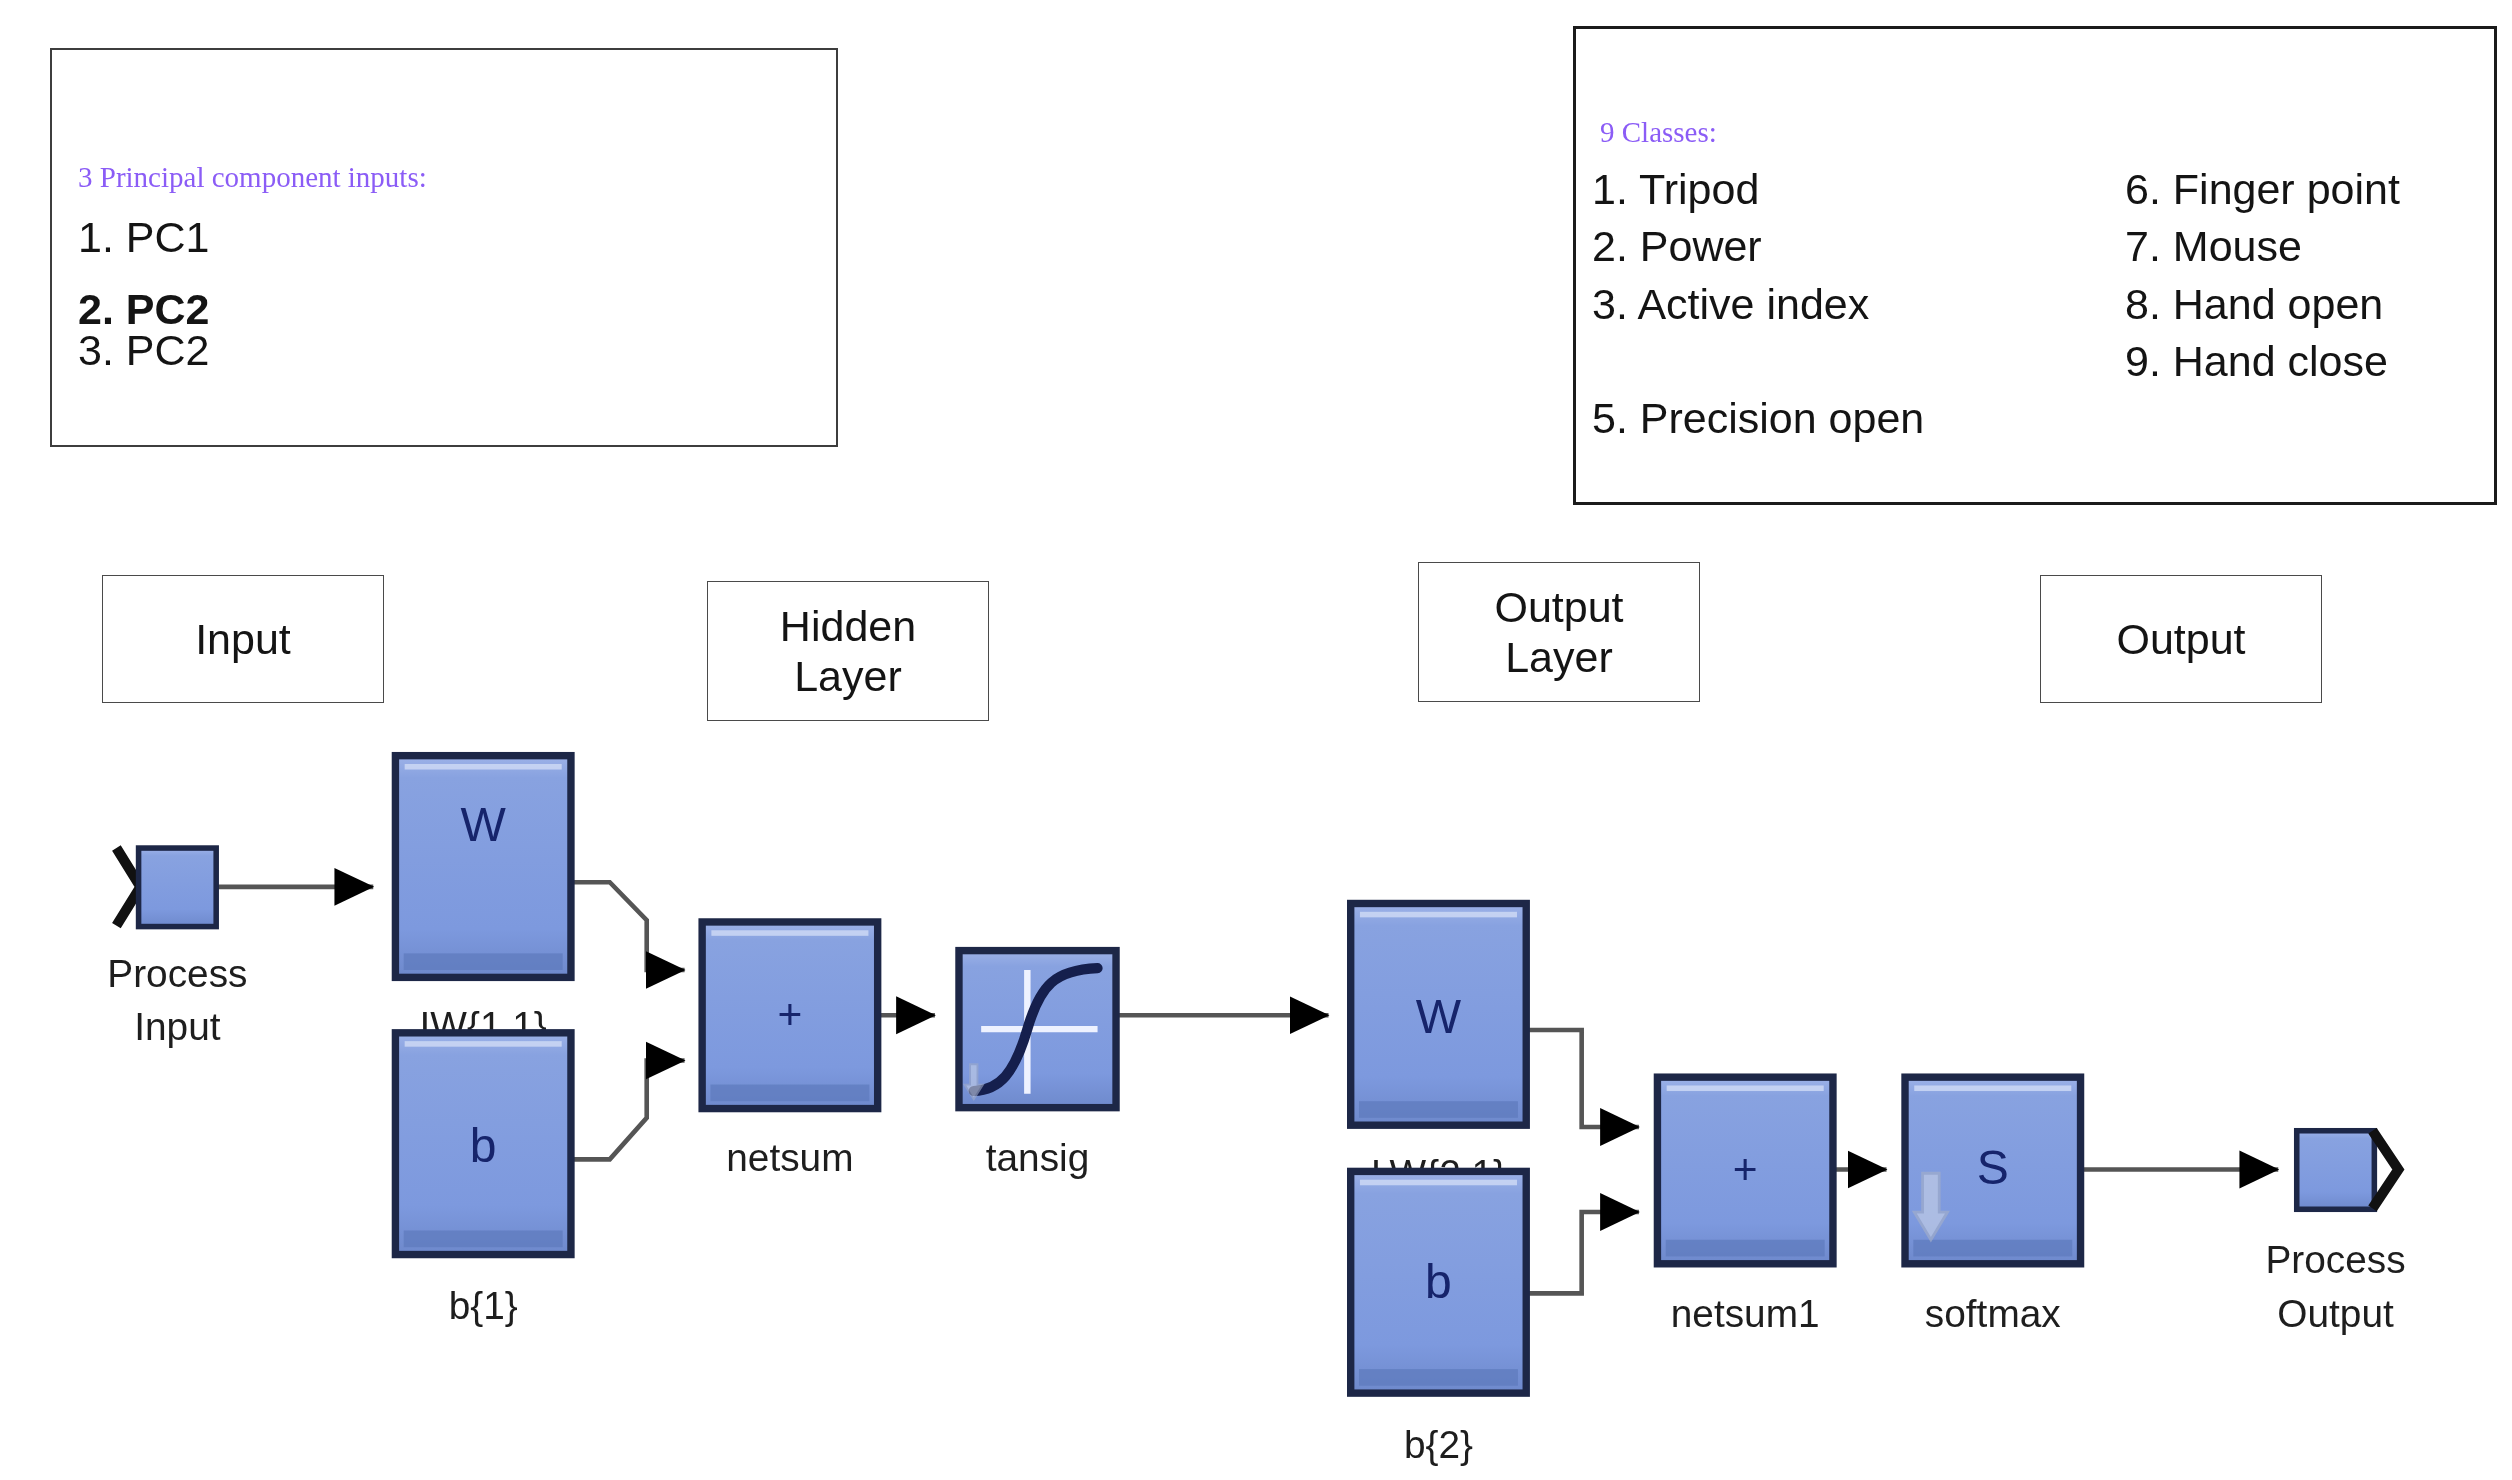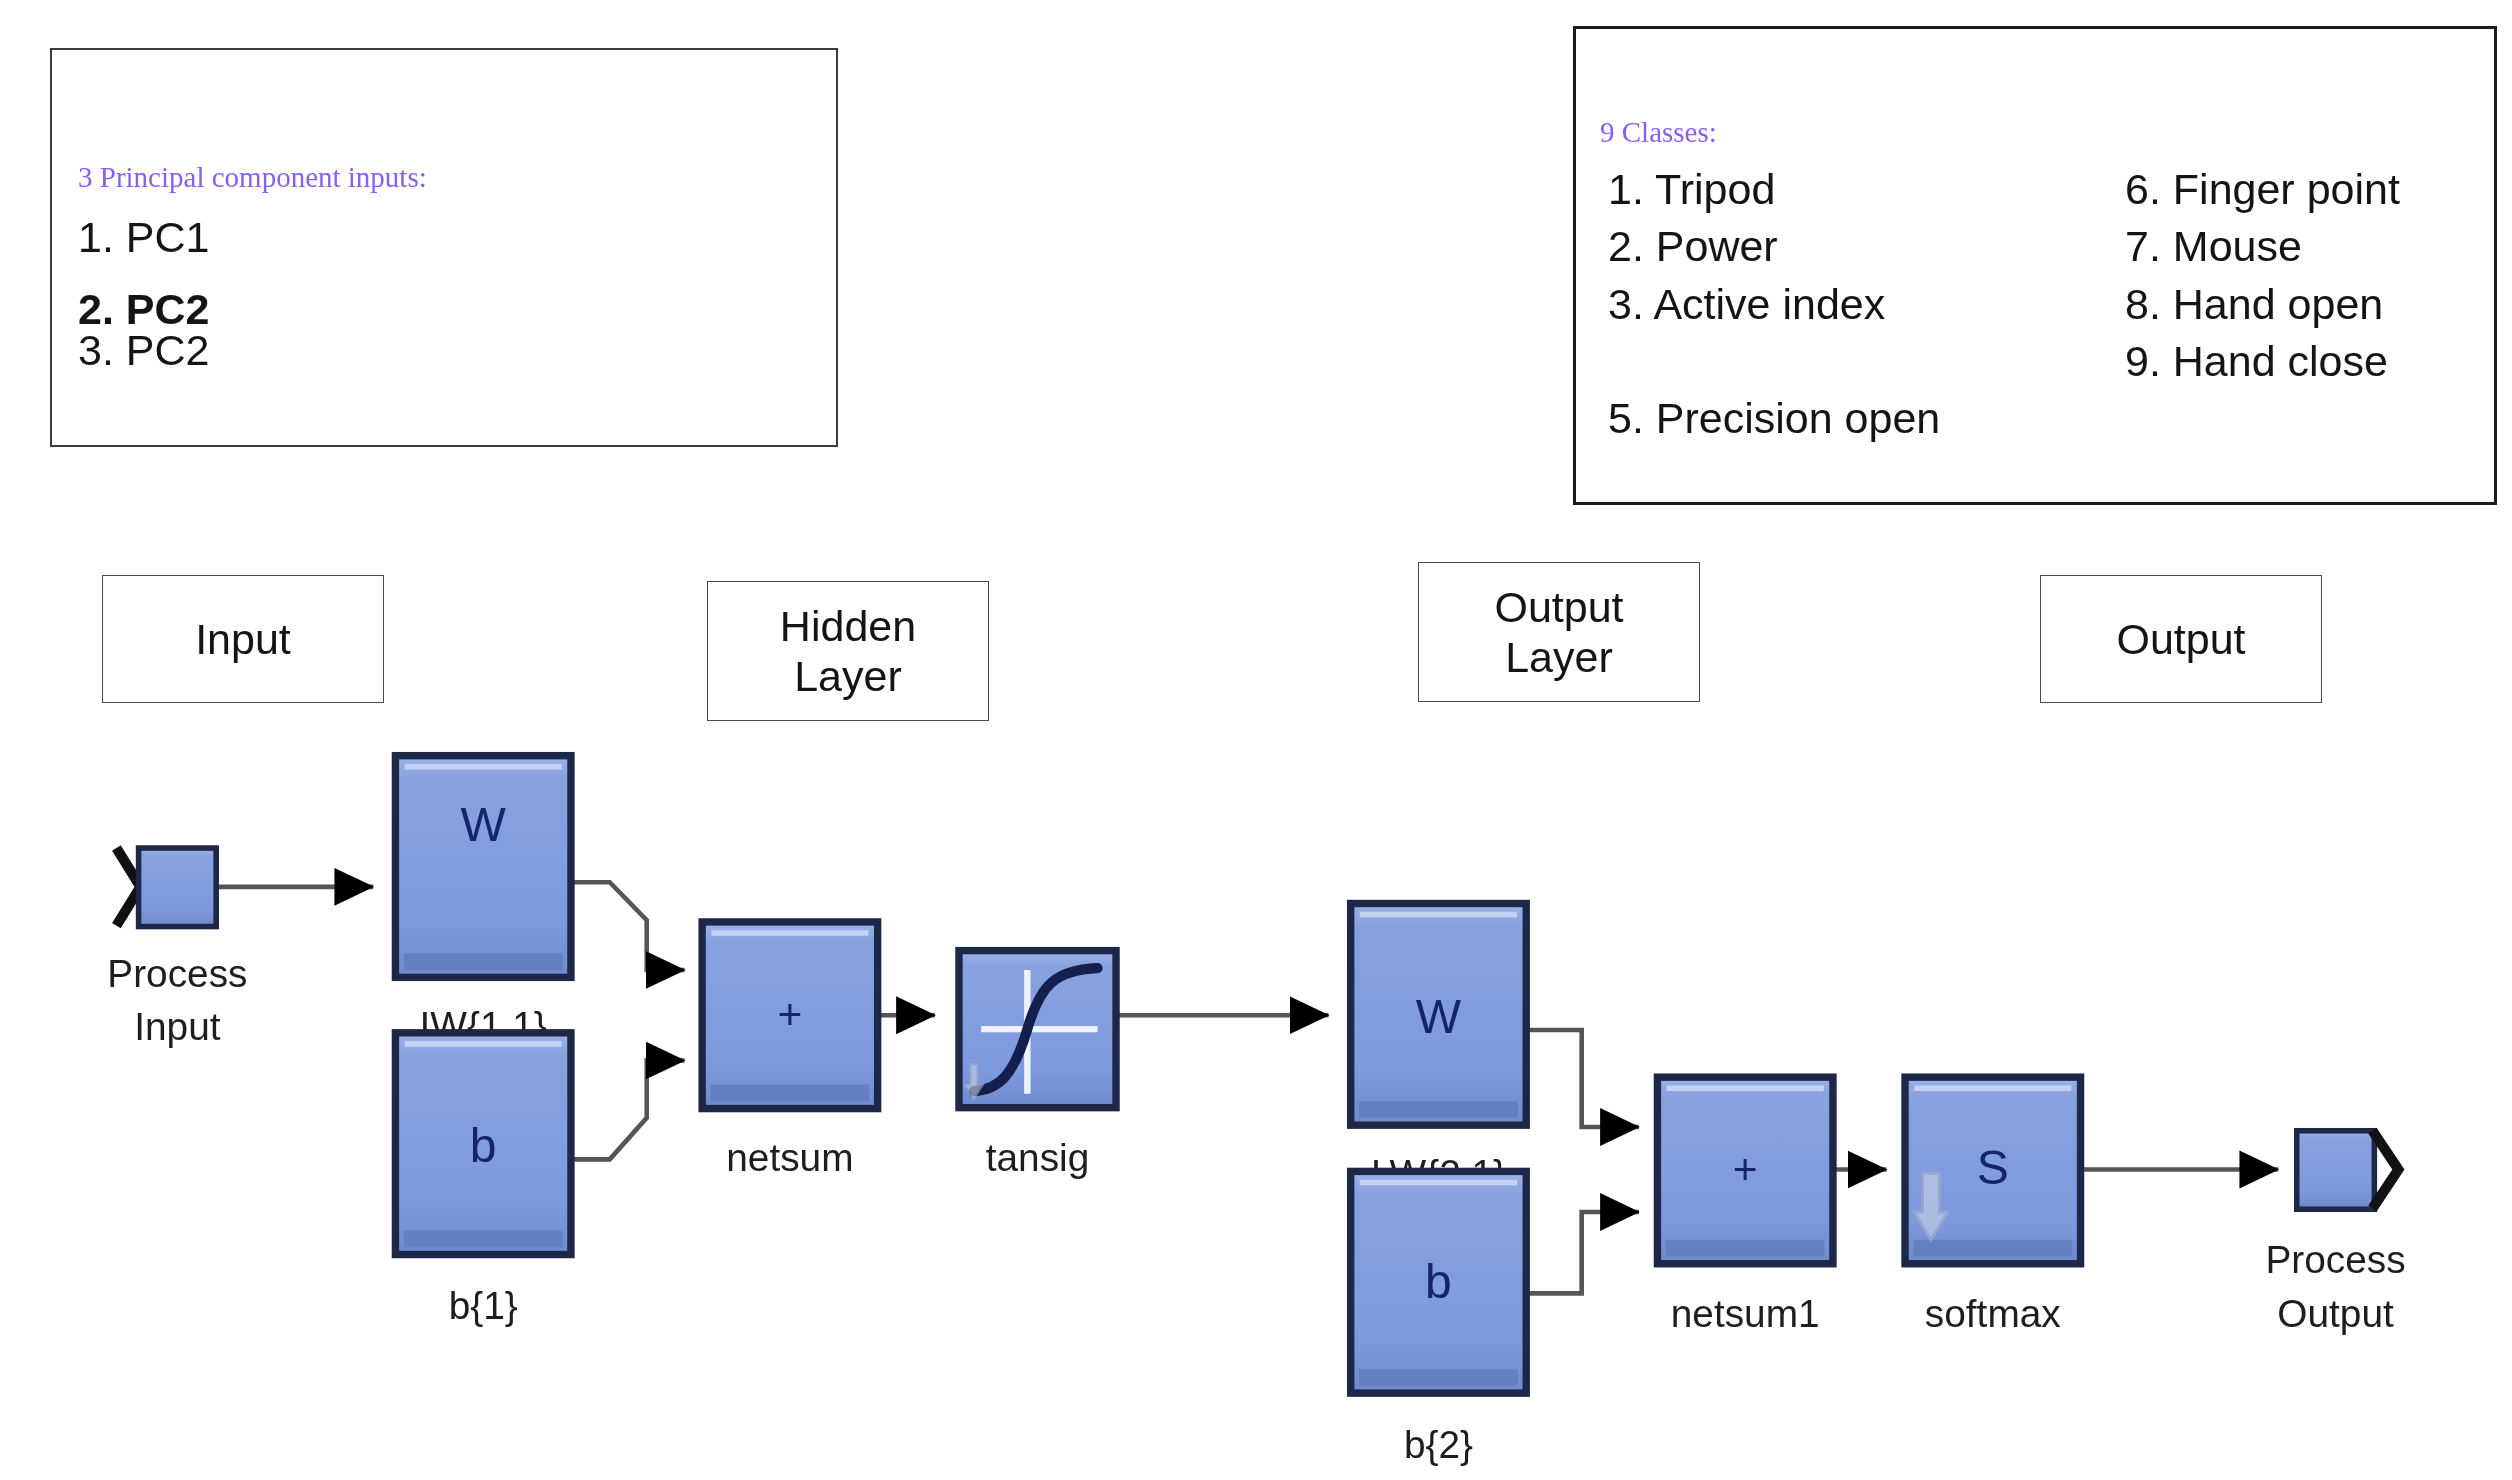--- a/index.html
+++ b/index.html
@@ -68,21 +68,21 @@
 
   
   #inputs-box .info-title { left: 26px; top: 100px; }
   #inputs-box .info-line  { left: 26px; }
   #inputs-box .il0 { top: 160px; }
   #inputs-box .il1 { top: 232px; font-weight: bold; }
   #inputs-box .il2 { top: 273px; }
 
   
   #classes-box .info-title { left: 24px; top: 76px; }
-  #classes-box .col-a { left: 32px; text-align: right; }
+  #classes-box .col-a { left: 16px; text-align: right; }
   #classes-box .col-b { left: 549px; }
   #classes-box .cr0 { top: 133px; }
   #classes-box .cr1 { top: 190px; }
   #classes-box .cr2 { top: 248px; }
   #classes-box .cr3 { top: 305px; }
   #classes-box .cr4 { top: 362px; }
 
   
   .layer-box {
     position: absolute;

